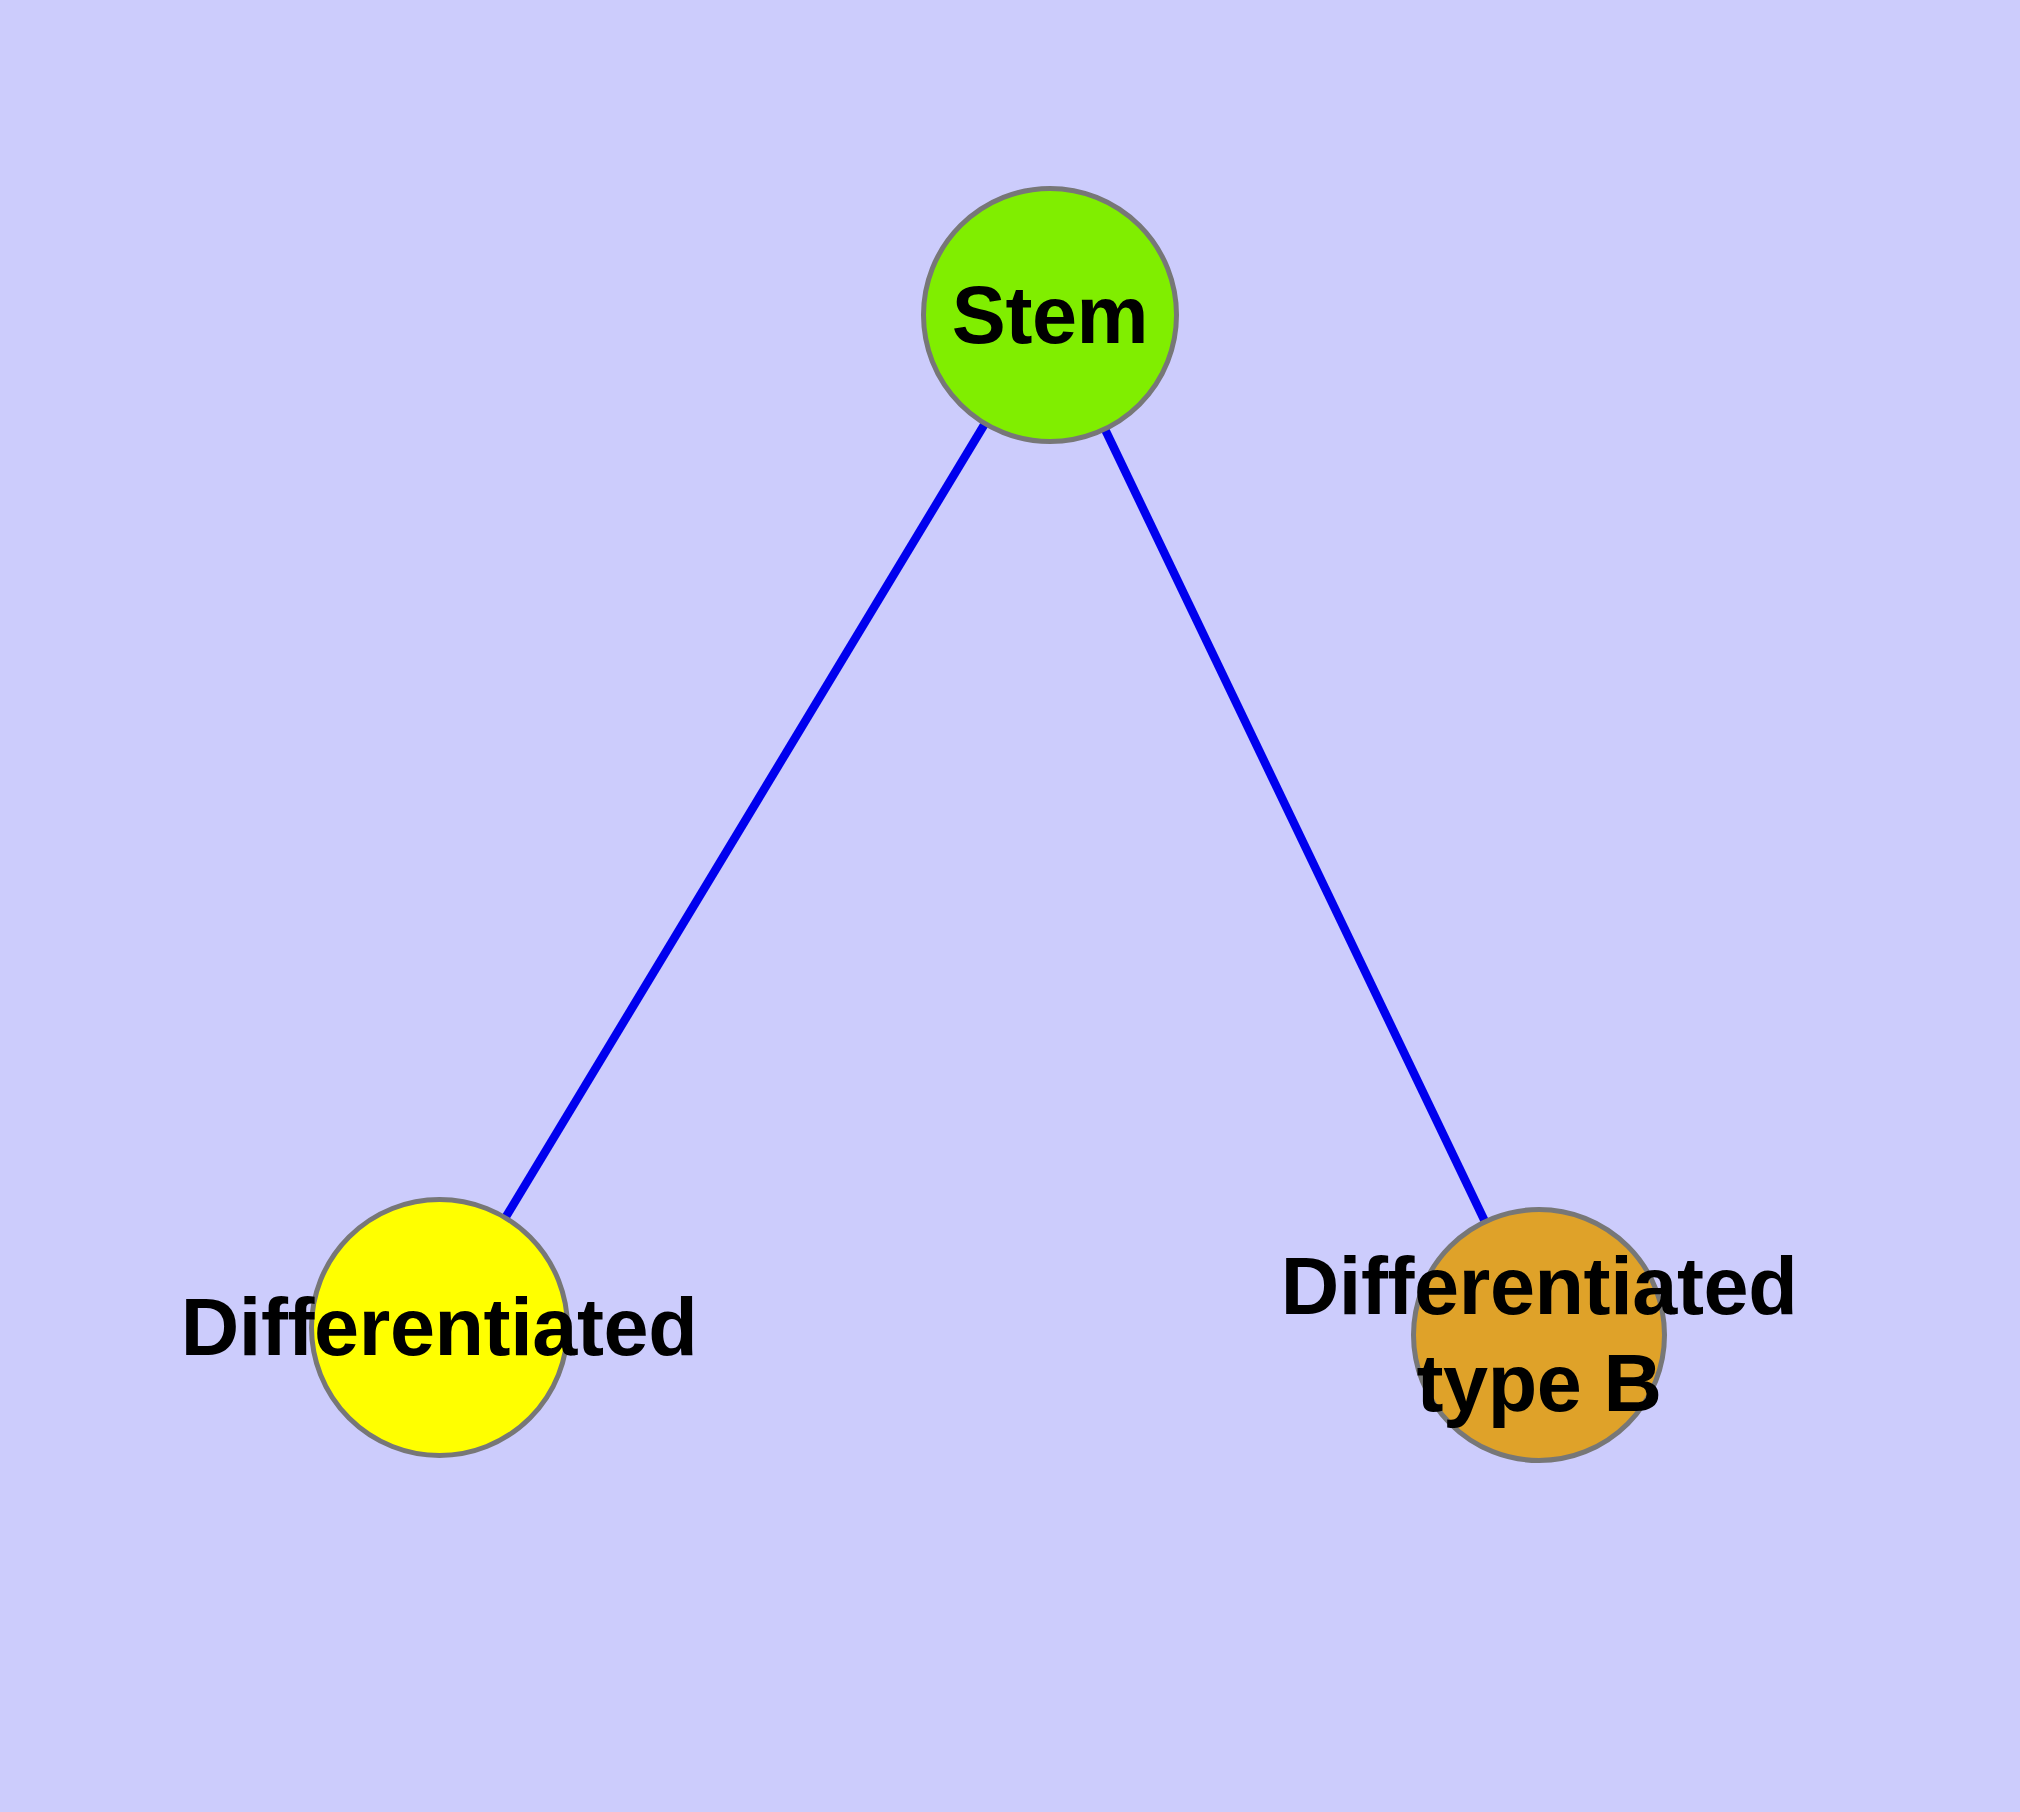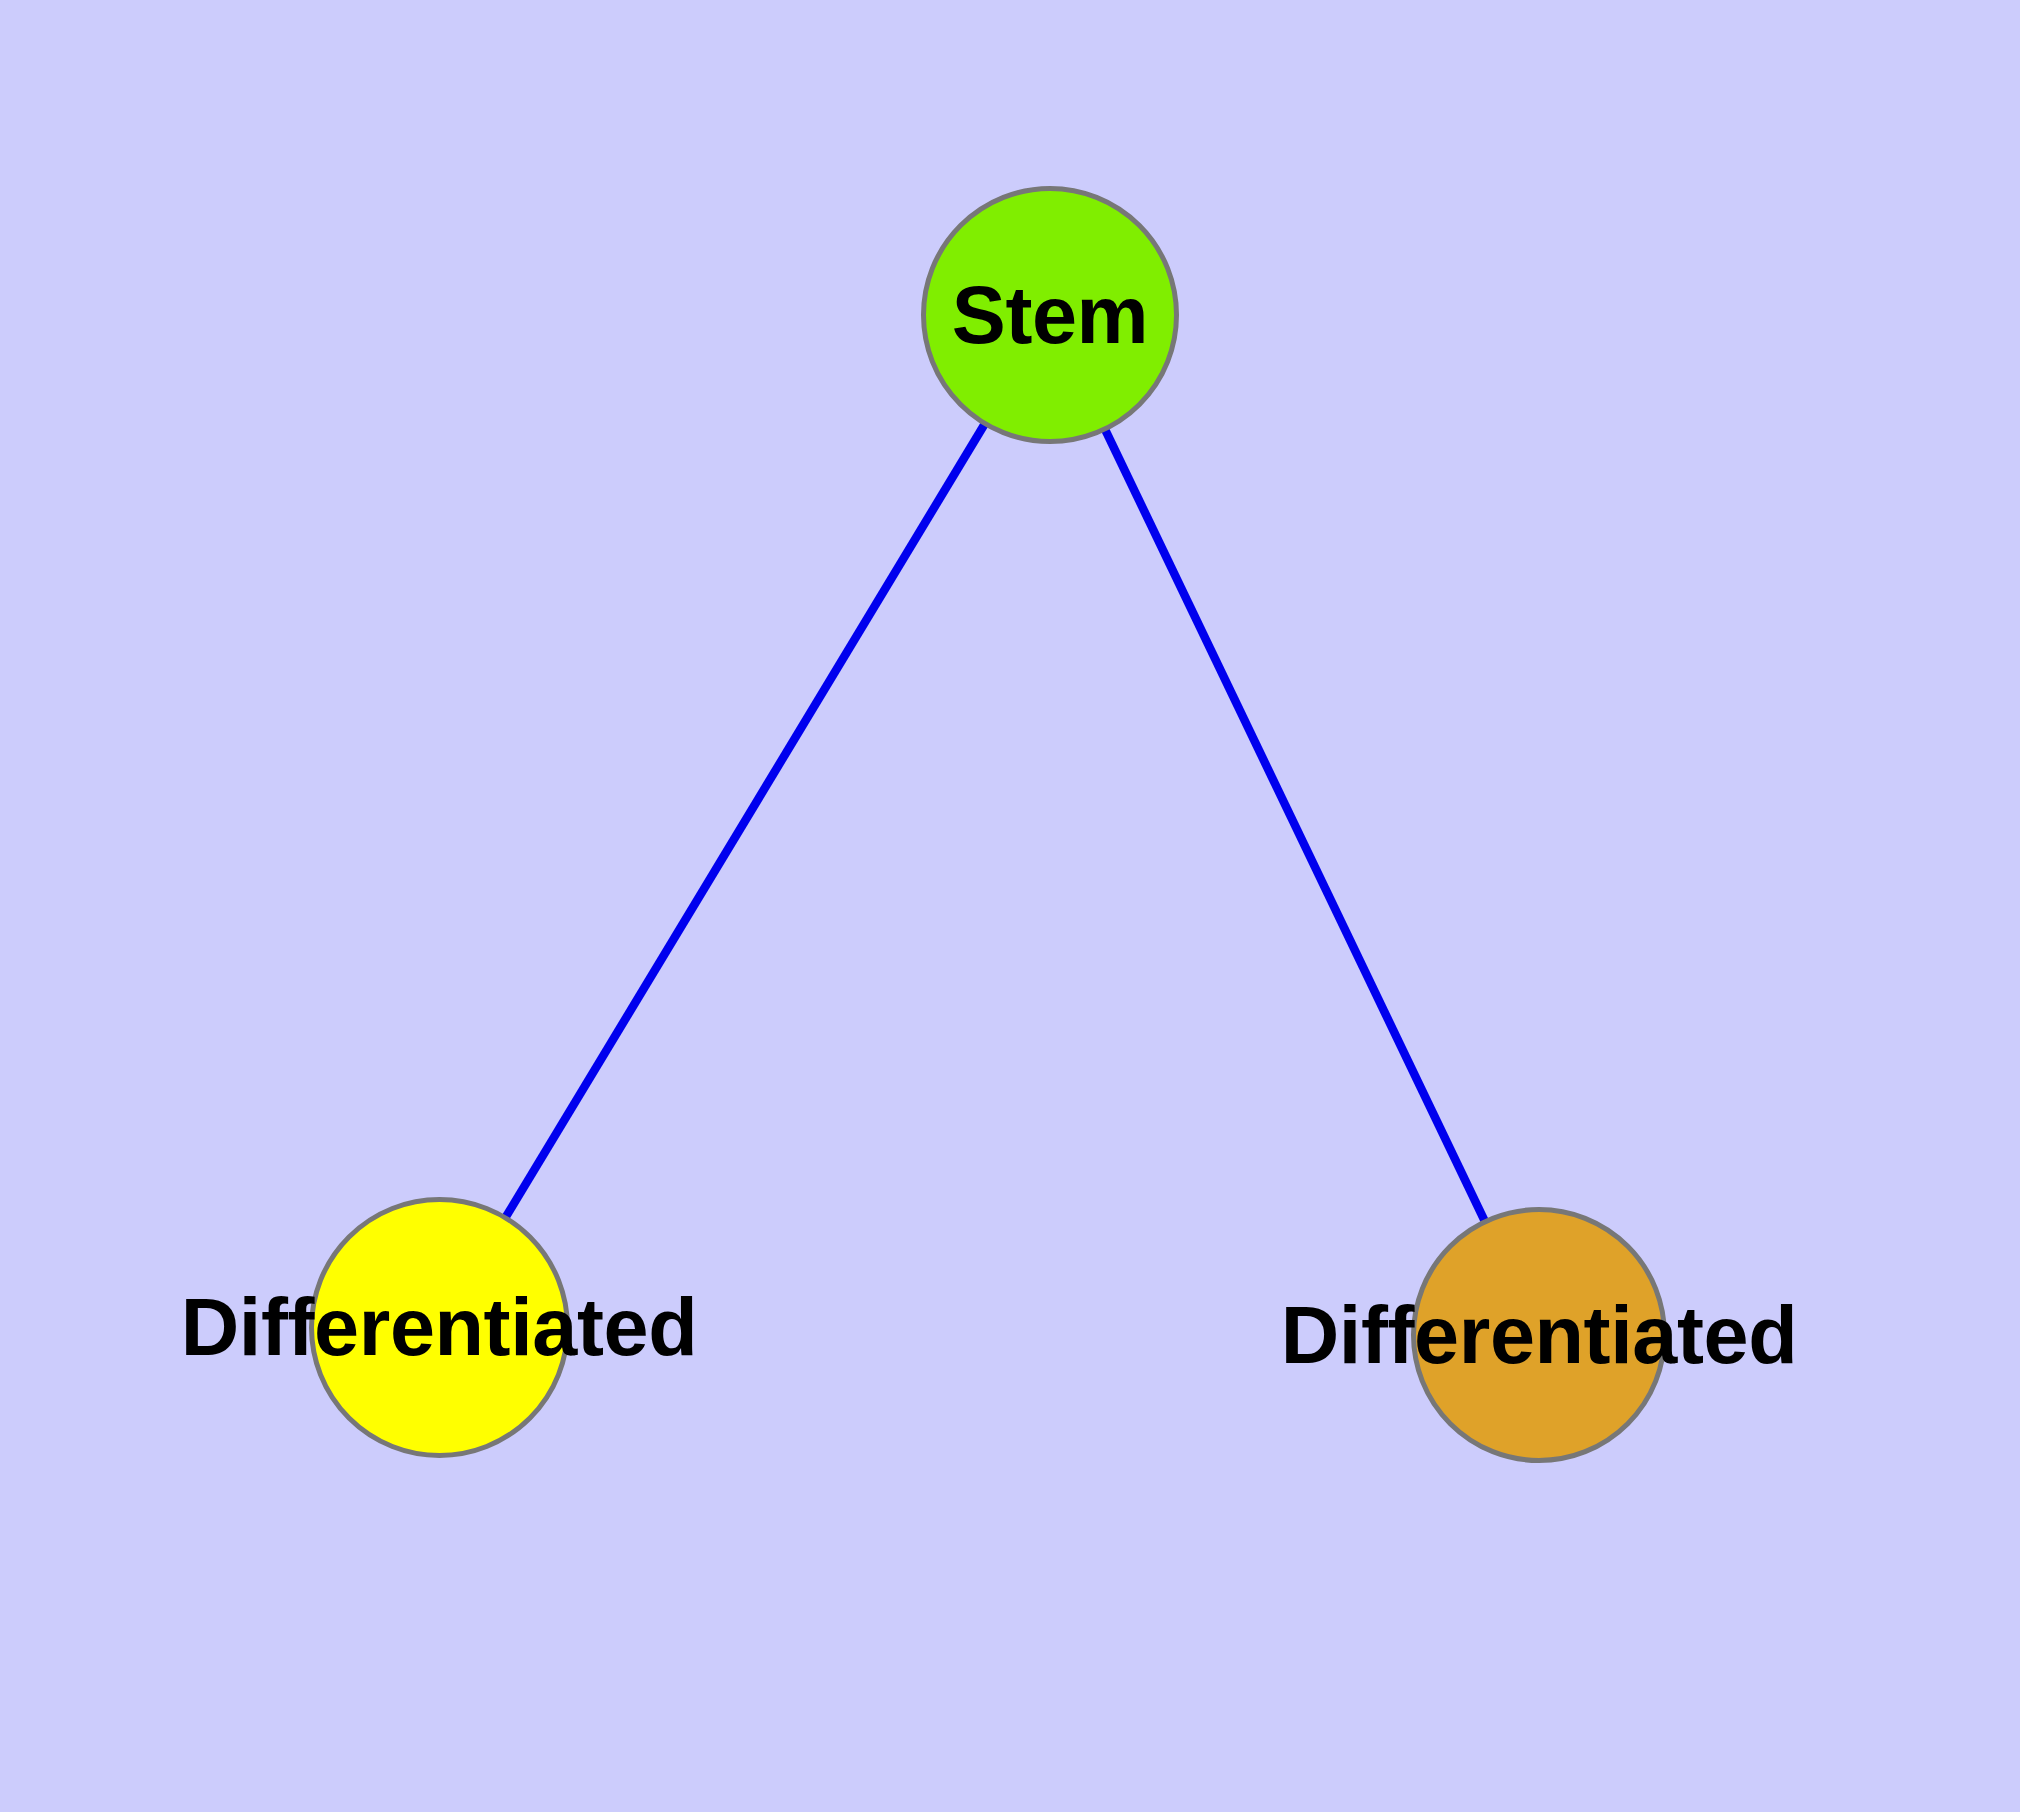--- a/index.html
+++ b/index.html
@@ -93,17 +93,18 @@
 
   <div id="label-layer">
     <div class="node-label" style="left: 1050px; top: 315px; color: rgb(0, 0, 0);">
       <span class="line">Stem</span>
     </div>
     <div class="node-label" style="left: 439px; top: 1327px; color: rgb(0, 0, 0);">
       <span class="line">Differentiated</span>
     </div>
     <div class="node-label" style="left: 1539px; top: 1335px; color: rgb(0, 0, 0);">
       <span class="line">Differentiated</span>
+      <span class="line">type B</span>
     </div>
   </div>
 
 </div>
 
 
 </body></html>

